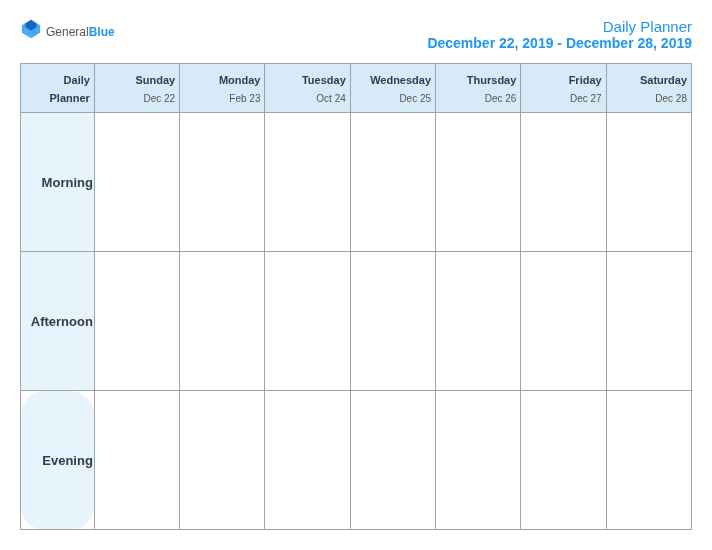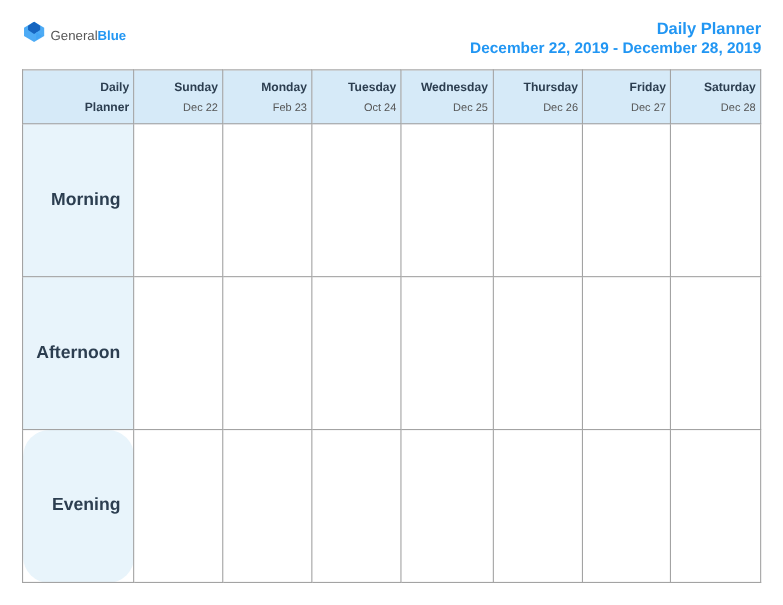--- a/index.html
+++ b/index.html
@@ -56,21 +56,21 @@
       height: 22px;
     }
 
     .header-right {
       text-align: right;
     }
 
     .header-title {
       font-size: 15px;
       color: #2196F3;
-      font-weight: bold;
+      font-weight: normal;
     }
 
     .header-dates {
       font-size: 14px;
       color: #2196F3;
       font-weight: bold;
     }
 
     .calendar-table {
       width: 100%;
@@ -110,24 +110,24 @@
     .col-header-date {
       font-size: 10px;
       color: #555;
       font-weight: normal;
       margin-top: 15px;
     }
 
     
     .time-label-cell {
       background-color: #e8f4fb;
-      font-size: 16px;
+      font-size: 13px;
       font-weight: bold;
       color: #2c3e50;
-      padding: 8px 12px;
+      padding: 8px 1px;
     }
 
     .data-cell {
       background-color: #ffffff;
       padding: 0;
     }
 
     .morning-row td, .morning-row th {
       height: 100px;
     }

